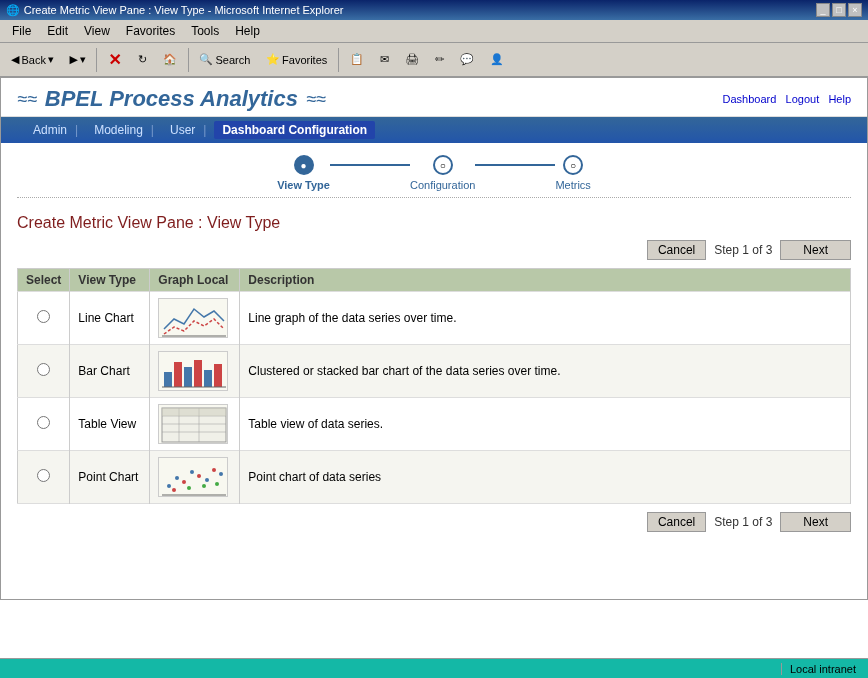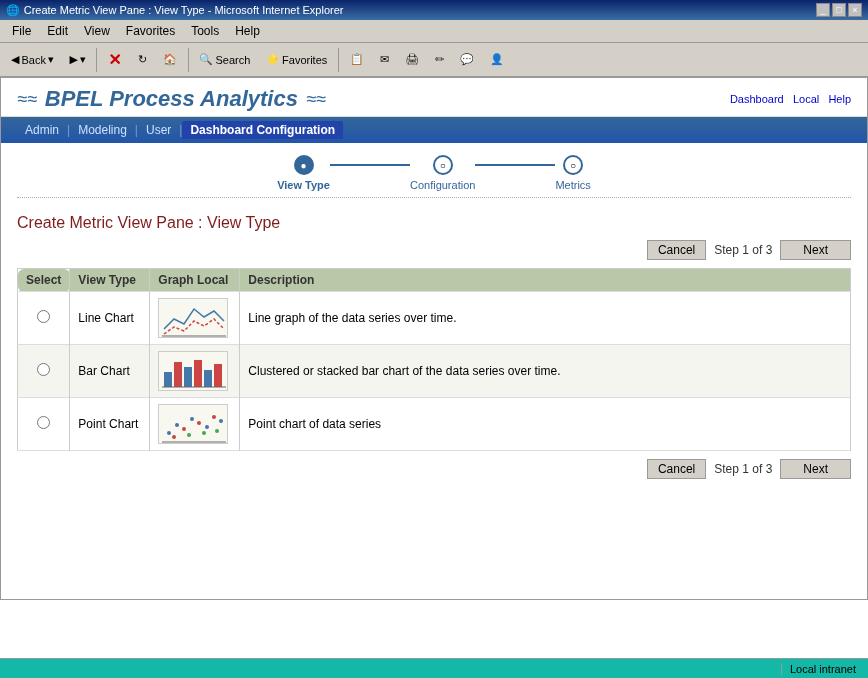--- a/index.html
+++ b/index.html
@@ -99,20 +99,21 @@
       padding: 4px 16px;
       display: flex;
       align-items: center;
       gap: 0;
     }
     .nav-bar-item {
       color: #cce0ff;
       font-size: 12px;
       padding: 2px 8px;
       cursor: pointer;
+      margin-left: 8px;
     }
     .nav-bar-sep { color: #7799cc; font-size: 12px; }
     .nav-bar-item.active {
       color: white;
       font-weight: bold;
       background: #2244aa;
       border-radius: 2px;
     }
 
     
@@ -211,21 +212,21 @@
       font-size: 12px;
       vertical-align: middle;
       border-right: 1px solid #ccc;
     }
     .view-table tr {
       border-bottom: 1px solid #ddd;
     }
     .view-table tr:nth-child(even) {
       background: #f5f5f0;
     }
-    .th-select { width: 40px; border-radius: 6px; }
+    .th-select { width: 40px; }
     .th-type { width: 80px; }
     .th-image { width: 90px; }
 
     
     .chart-thumb {
       width: 70px; height: 40px;
       border: 1px solid #ccc;
       background: #f8f8f0;
       position: relative;
       overflow: hidden;
@@ -339,21 +340,21 @@
 
   <div class="app-header">
     <div class="app-logo">
       <span style="color:#336699; font-style:italic; font-size:18px;">≈≈</span>
       <span class="logo-text">BPEL Process Analytics</span>
       <span style="color:#336699; font-style:italic; font-size:18px;">≈≈</span>
     </div>
     <div class="header-links">
       <a href="#">Dashboard</a>
       &nbsp;
-      <a href="#">Local</a>
+      <a href="#">Logout</a>
       &nbsp;
       <a href="#">Help</a>
     </div>
   </div>
 
   <div class="nav-bar">
     <span class="nav-bar-item">Admin</span>
     <span class="nav-bar-sep">|</span>
     <span class="nav-bar-item">Modeling</span>
     <span class="nav-bar-sep">|</span>
@@ -450,20 +451,44 @@
               <line x1="3" y1="35" x2="67" y2="35" stroke="#666" stroke-width="1"></line>
             </svg>
           </div>
         </td>
         <td>
           <span>Clustered or stacked bar chart of the data series over time.</span>
         </td>
       </tr>
 
 
+      <tr>
+        <td style="text-align:center;">
+          <input type="radio" name="view-type" style="">
+        </td>
+        <td>
+          <span>Table View</span>
+        </td>
+        <td>
+          <div class="chart-thumb">
+            <svg width="70" height="40" viewBox="0 0 70 40">
+              <rect x="3" y="3" width="64" height="34" fill="#f0f0e8" stroke="#999" stroke-width="1"></rect>
+              <line x1="3" y1="11" x2="67" y2="11" stroke="#999" stroke-width="0.5"></line>
+              <line x1="3" y1="19" x2="67" y2="19" stroke="#999" stroke-width="0.5"></line>
+              <line x1="3" y1="27" x2="67" y2="27" stroke="#999" stroke-width="0.5"></line>
+              <line x1="20" y1="3" x2="20" y2="37" stroke="#999" stroke-width="0.5"></line>
+              <line x1="40" y1="3" x2="40" y2="37" stroke="#999" stroke-width="0.5"></line>
+              <rect x="3" y="3" width="64" height="8" fill="#ccccbb" opacity="0.5"></rect>
+            </svg>
+          </div>
+        </td>
+        <td>
+          <span>Table view of data series.</span>
+        </td>
+      </tr>
 
       <tr>
         <td style="text-align:center;">
           <input type="radio" name="view-type" style="">
         </td>
         <td>
           <span>Point Chart</span>
         </td>
         <td>
           <div class="chart-thumb">

